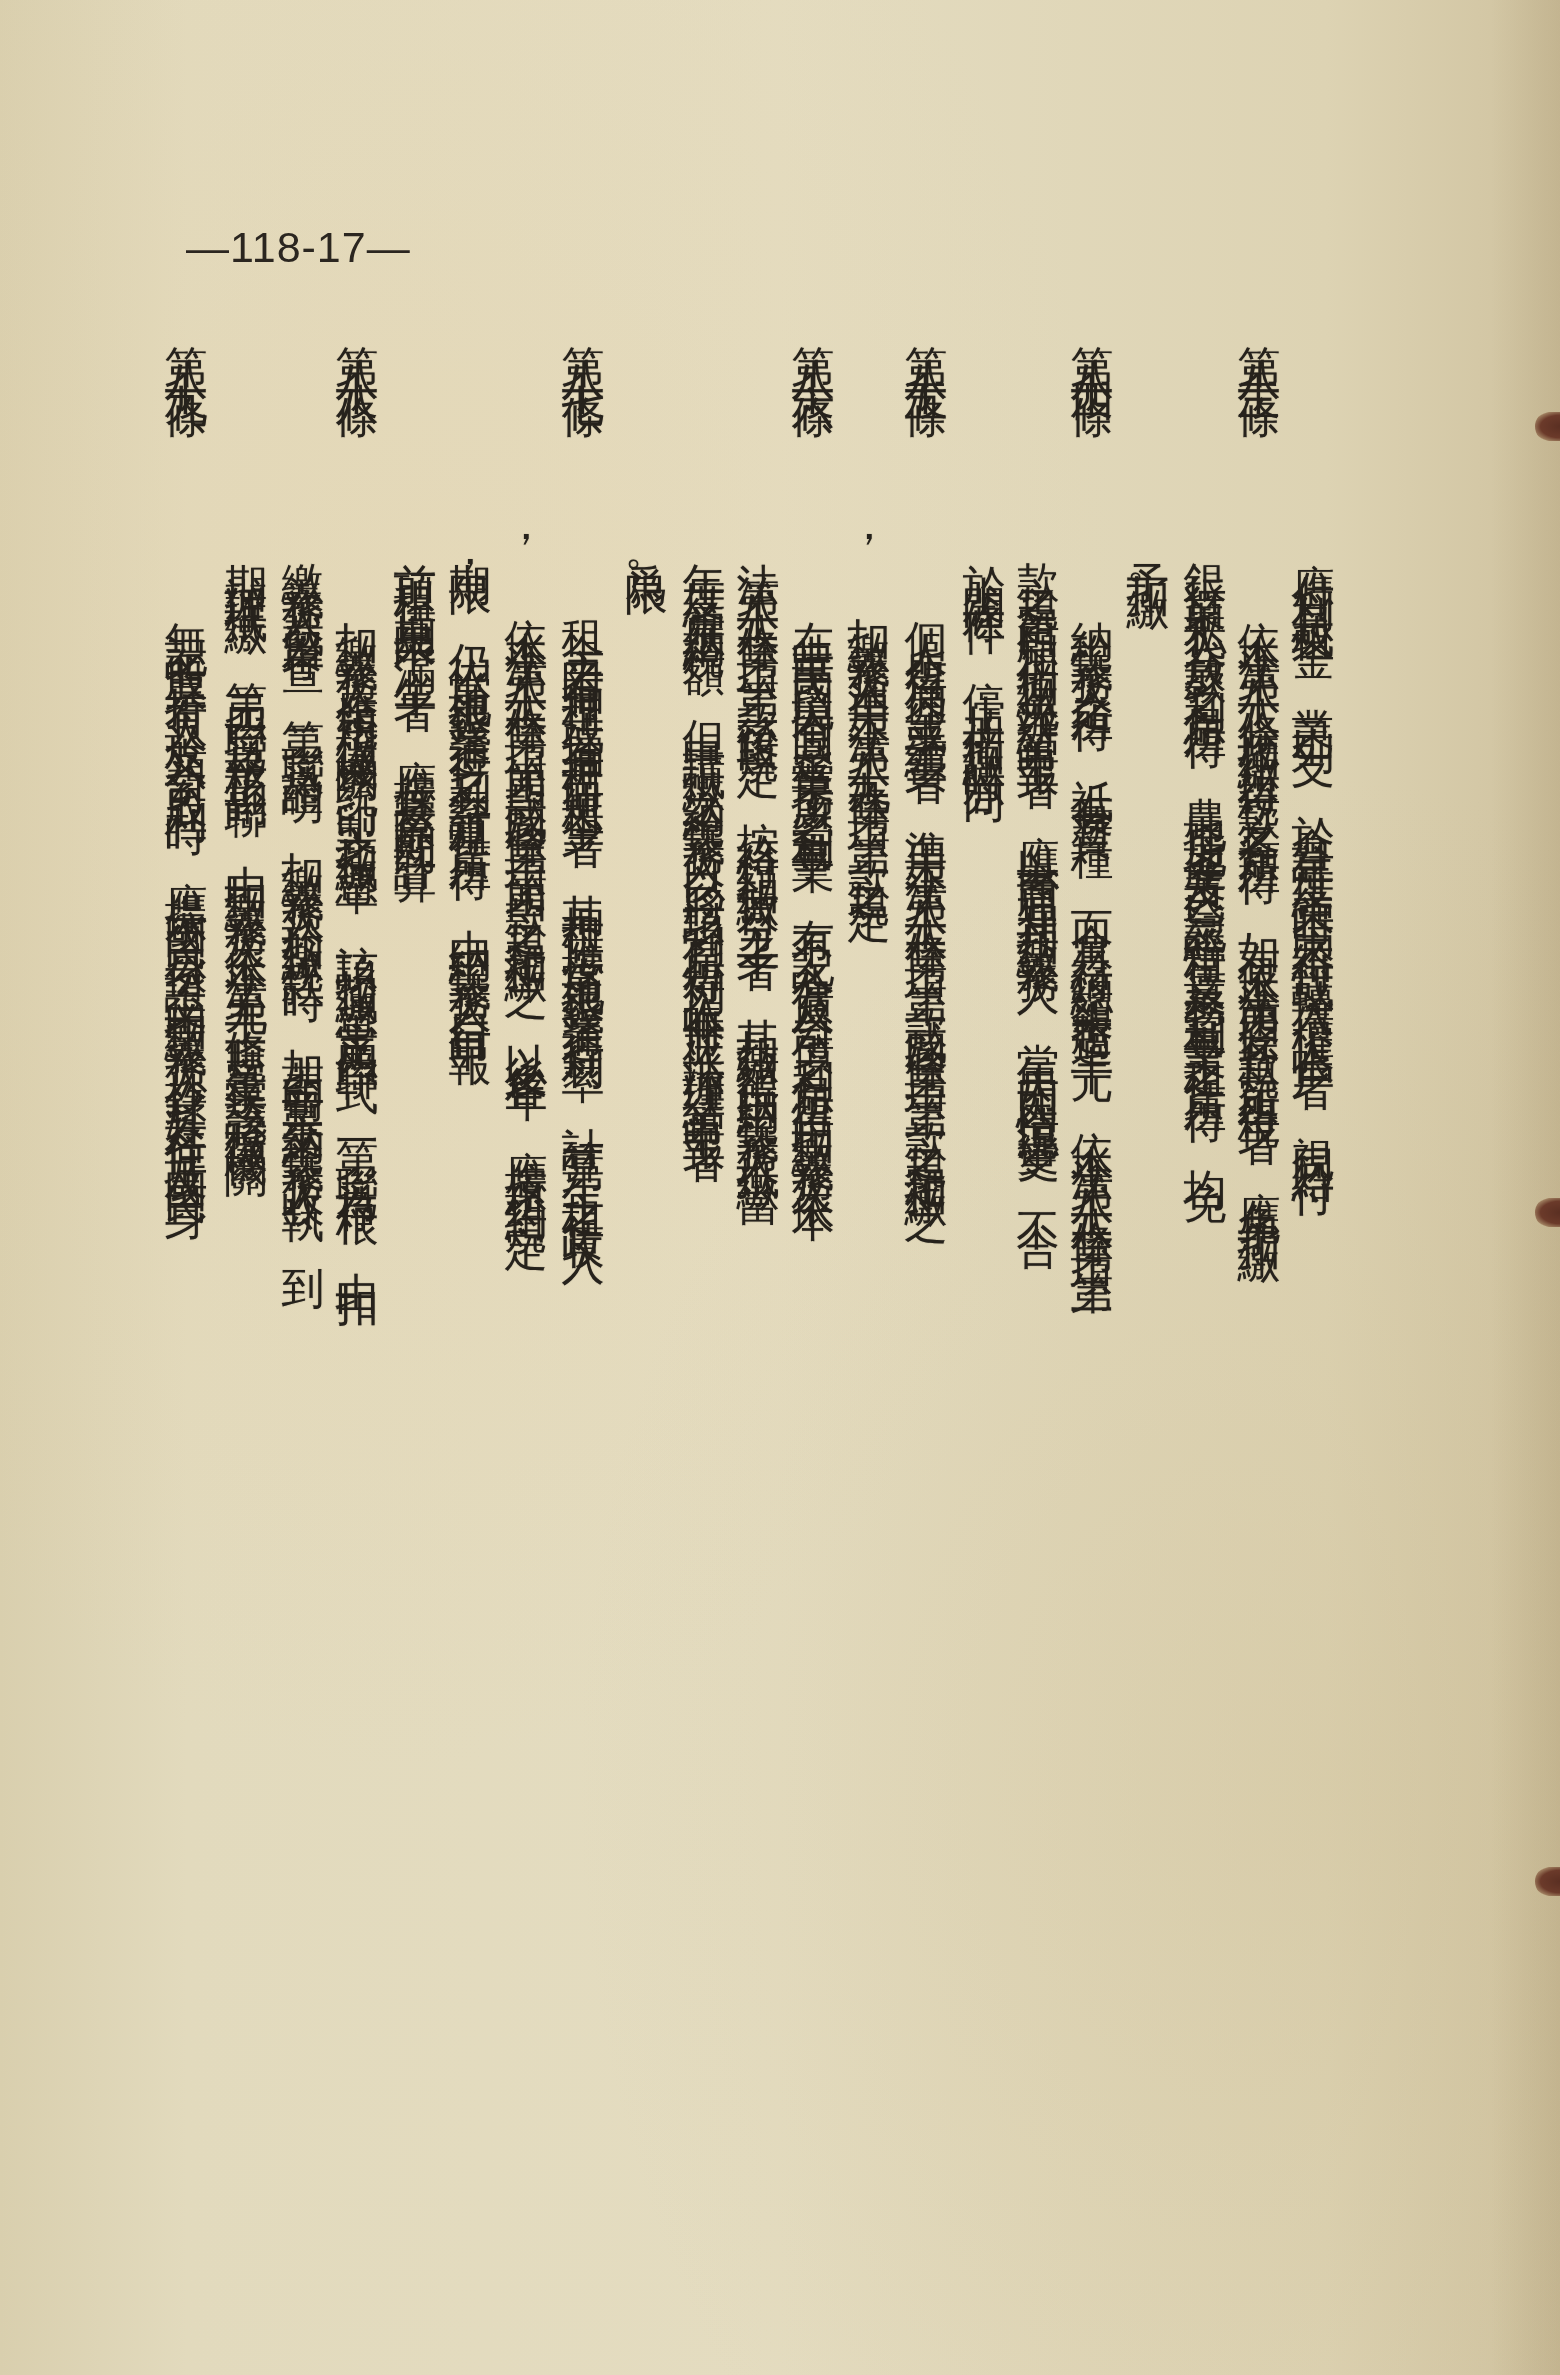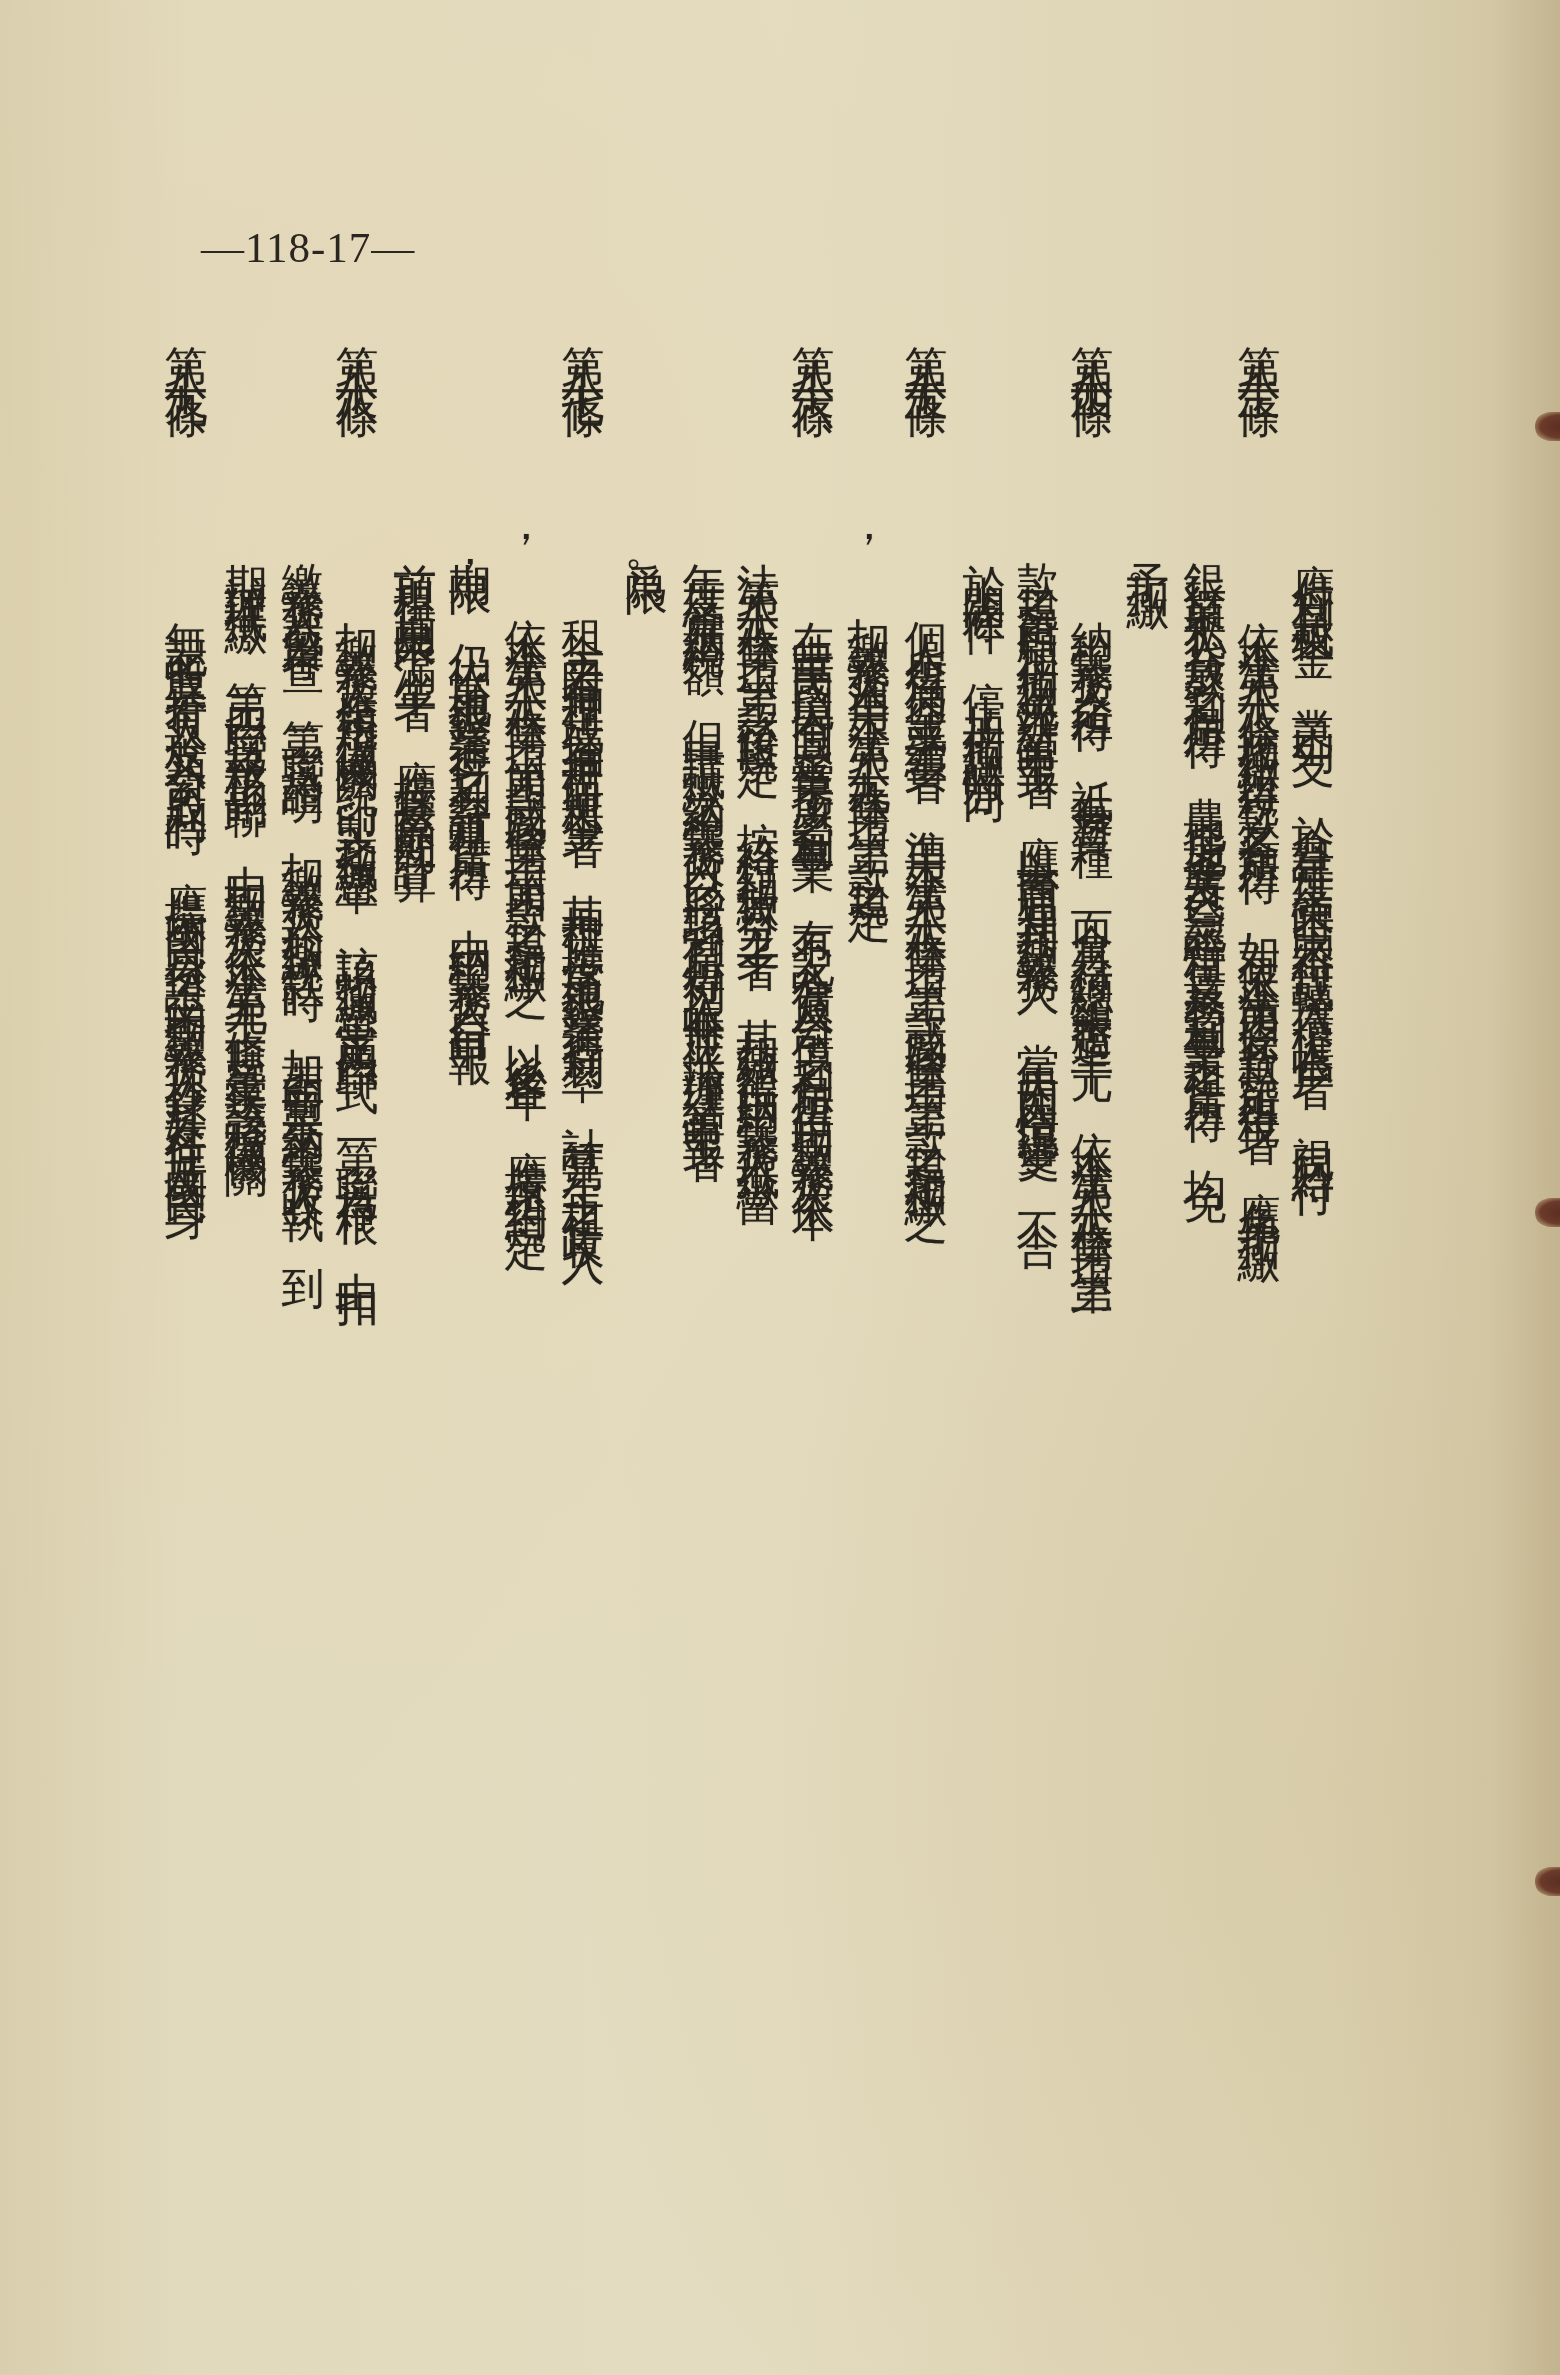--- a/index.html
+++ b/index.html
@@ -18,22 +18,22 @@
   .edge-right {
     position:absolute; right:0; top:0; width:69px; height:2376px;
     background: linear-gradient(90deg, rgba(0,0,0,0) 0%, rgba(160,140,100,0.25) 100%);
   }
   .hole {
     position:absolute; right:0; width:25.5px; height:29px;
     background: radial-gradient(ellipse at 100% 50%, #5a2f22 0%, #6b3a2a 55%, #9c7b5c 75%, rgba(0,0,0,0) 80%);
     border-radius: 50% 0 0 50%;
   }
   .page-number {
-    position:absolute; left:201px; top:223px;
-    font-family: Liberation Serif, serif;
+    position:absolute; left:186px; top:223px;
+    font-family: Liberation Sans, sans-serif;
     font-size:43px; color:#2b2620; letter-spacing:1px;
   }
   .col {
     position:absolute; writing-mode: vertical-rl; text-orientation: upright;
     font-size:43px; line-height:43px; letter-spacing:12.7px;
     color:#26221c;
     font-family: "DejaVu Sans", "Liberation Sans", sans-serif;
     white-space:nowrap;
     text-shadow: 0 0 1px rgba(40,35,28,0.5);
   }

